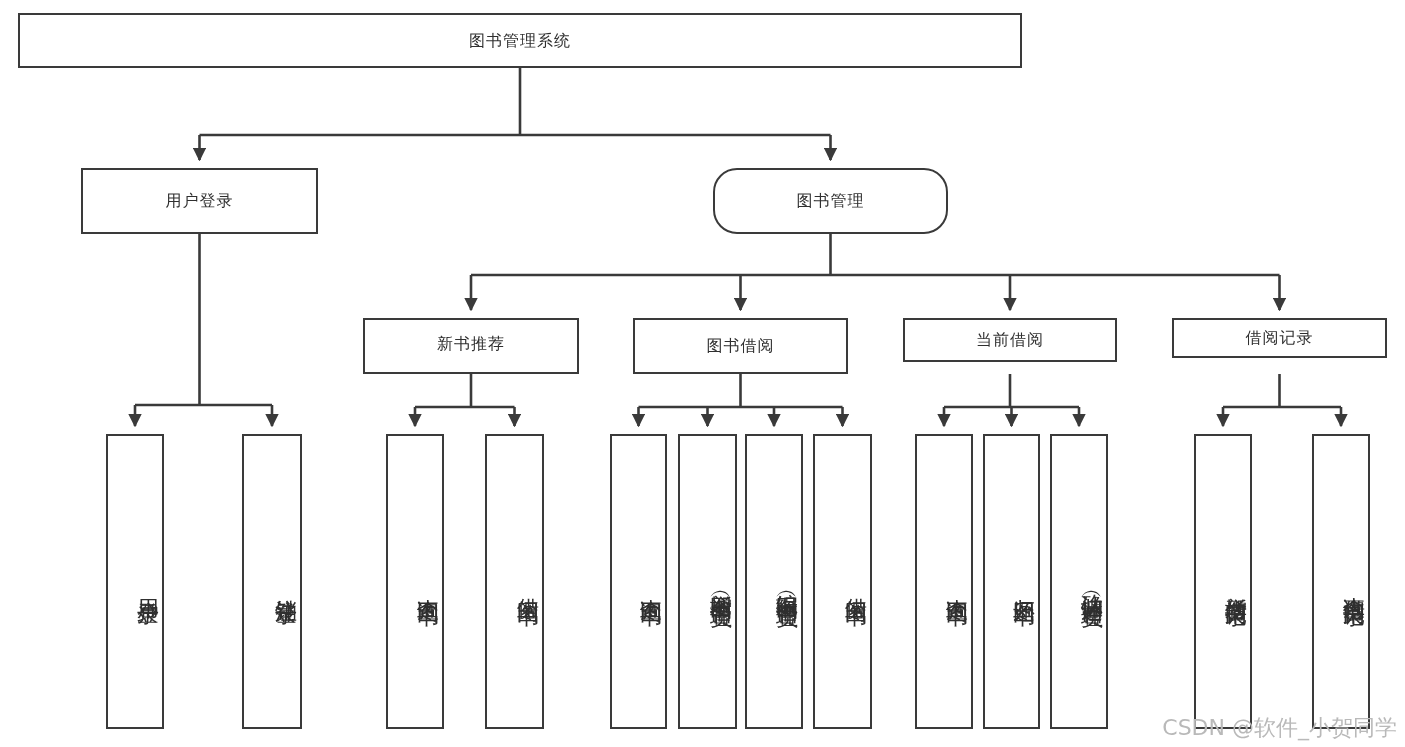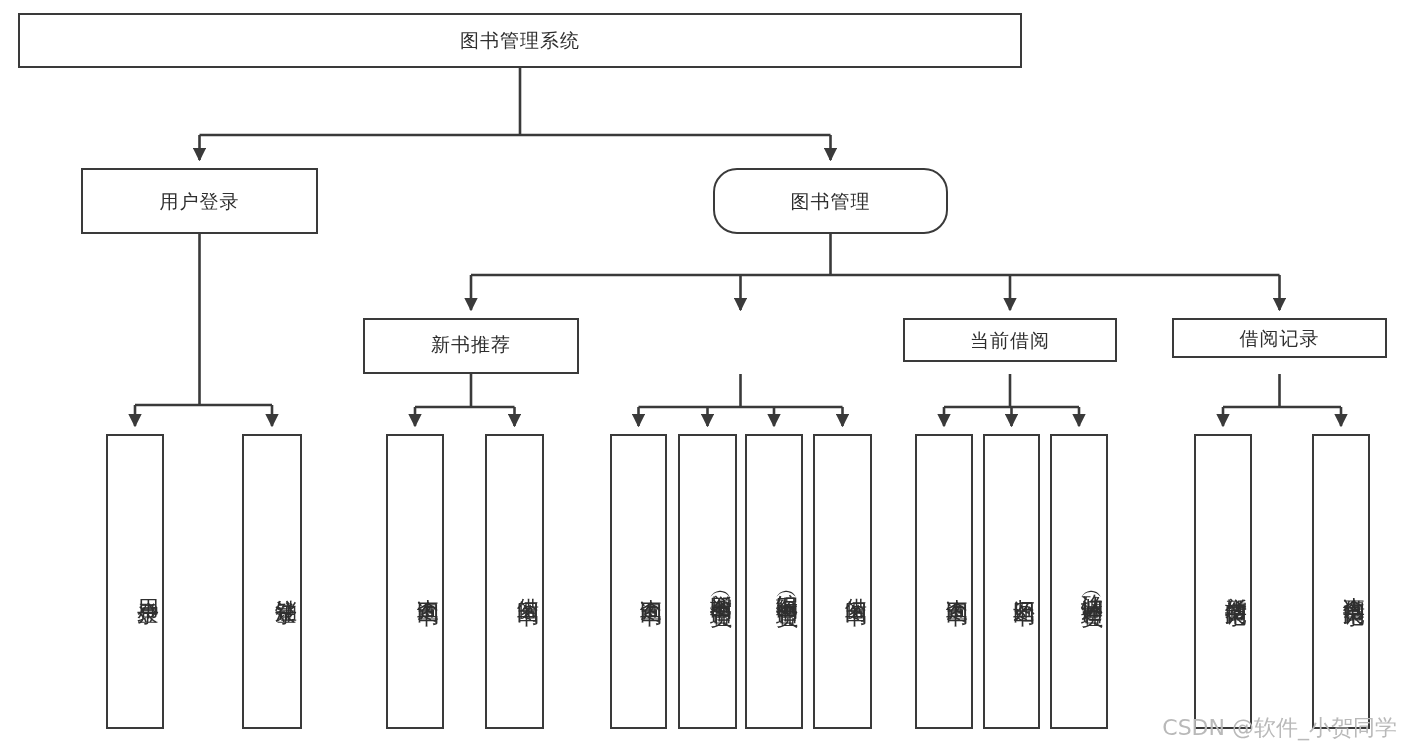--- a/index.html
+++ b/index.html
@@ -1,21 +1,21 @@
 <!DOCTYPE html>
 <html><head>
 <meta charset="utf-8">
 <style>
   html,body{margin:0;padding:0;background:#ffffff;}
   body{font-family:"DejaVu Sans","Liberation Sans",sans-serif;}
   #stage{position:relative;width:1405px;height:747px;background:#ffffff;overflow:hidden;}
   svg#wires{position:absolute;left:0;top:0;width:1405px;height:747px;}
   .node{position:absolute;box-sizing:border-box;background:#ffffff;border:2.5px solid #3a3a3a;
         display:flex;align-items:center;justify-content:center;}
-  .node.h{font-size:19px;color:#2f2f2f;letter-spacing:1px;line-height:1.1;white-space:nowrap;}
+  .node.h{font-size:16px;color:#2f2f2f;letter-spacing:1px;line-height:1.1;white-space:nowrap;}
   .node.v{writing-mode:vertical-rl;text-orientation:upright;font-size:22px;color:#2f2f2f;
           line-height:1.25;letter-spacing:2px;align-items:flex-start;justify-content:center;padding-top:6px;}
   .node.v span{writing-mode:vertical-rl;text-orientation:upright;}
   #watermark{position:absolute;right:8px;bottom:4px;font-size:22px;color:#b9b9b9;white-space:nowrap;}
 </style>
 </head>
 <body>
 
 <div id="stage">
 
@@ -76,20 +76,23 @@
   <div class="node h" style="left:81px;top:168px;width:237px;height:66px;">
     <span>用户登录</span>
   </div>
   <div class="node h" style="left:713px;top:168px;width:235px;height:66px;border-radius:24px;">
     <span>图书管理</span>
   </div>
 
   <div class="node h" style="left:363px;top:318px;width:216px;height:56px;font-family:Liberation Mono, monospace;">
     <span>新书推荐</span>
   </div>
+  <div class="node h" style="left:633px;top:318px;width:215px;height:56px;">
+    <span>图书借阅</span>
+  </div>
   <div class="node h" style="left:903px;top:318px;width:214px;height:44px;">
     <span>当前借阅</span>
   </div>
   <div class="node h" style="left:1172px;top:318px;width:215px;height:40px;">
     <span>借阅记录</span>
   </div>
 
   <div class="node v" style="left:106px;top:434px;width:58px;height:295px;">
     <span>用户登录</span>
   </div>

